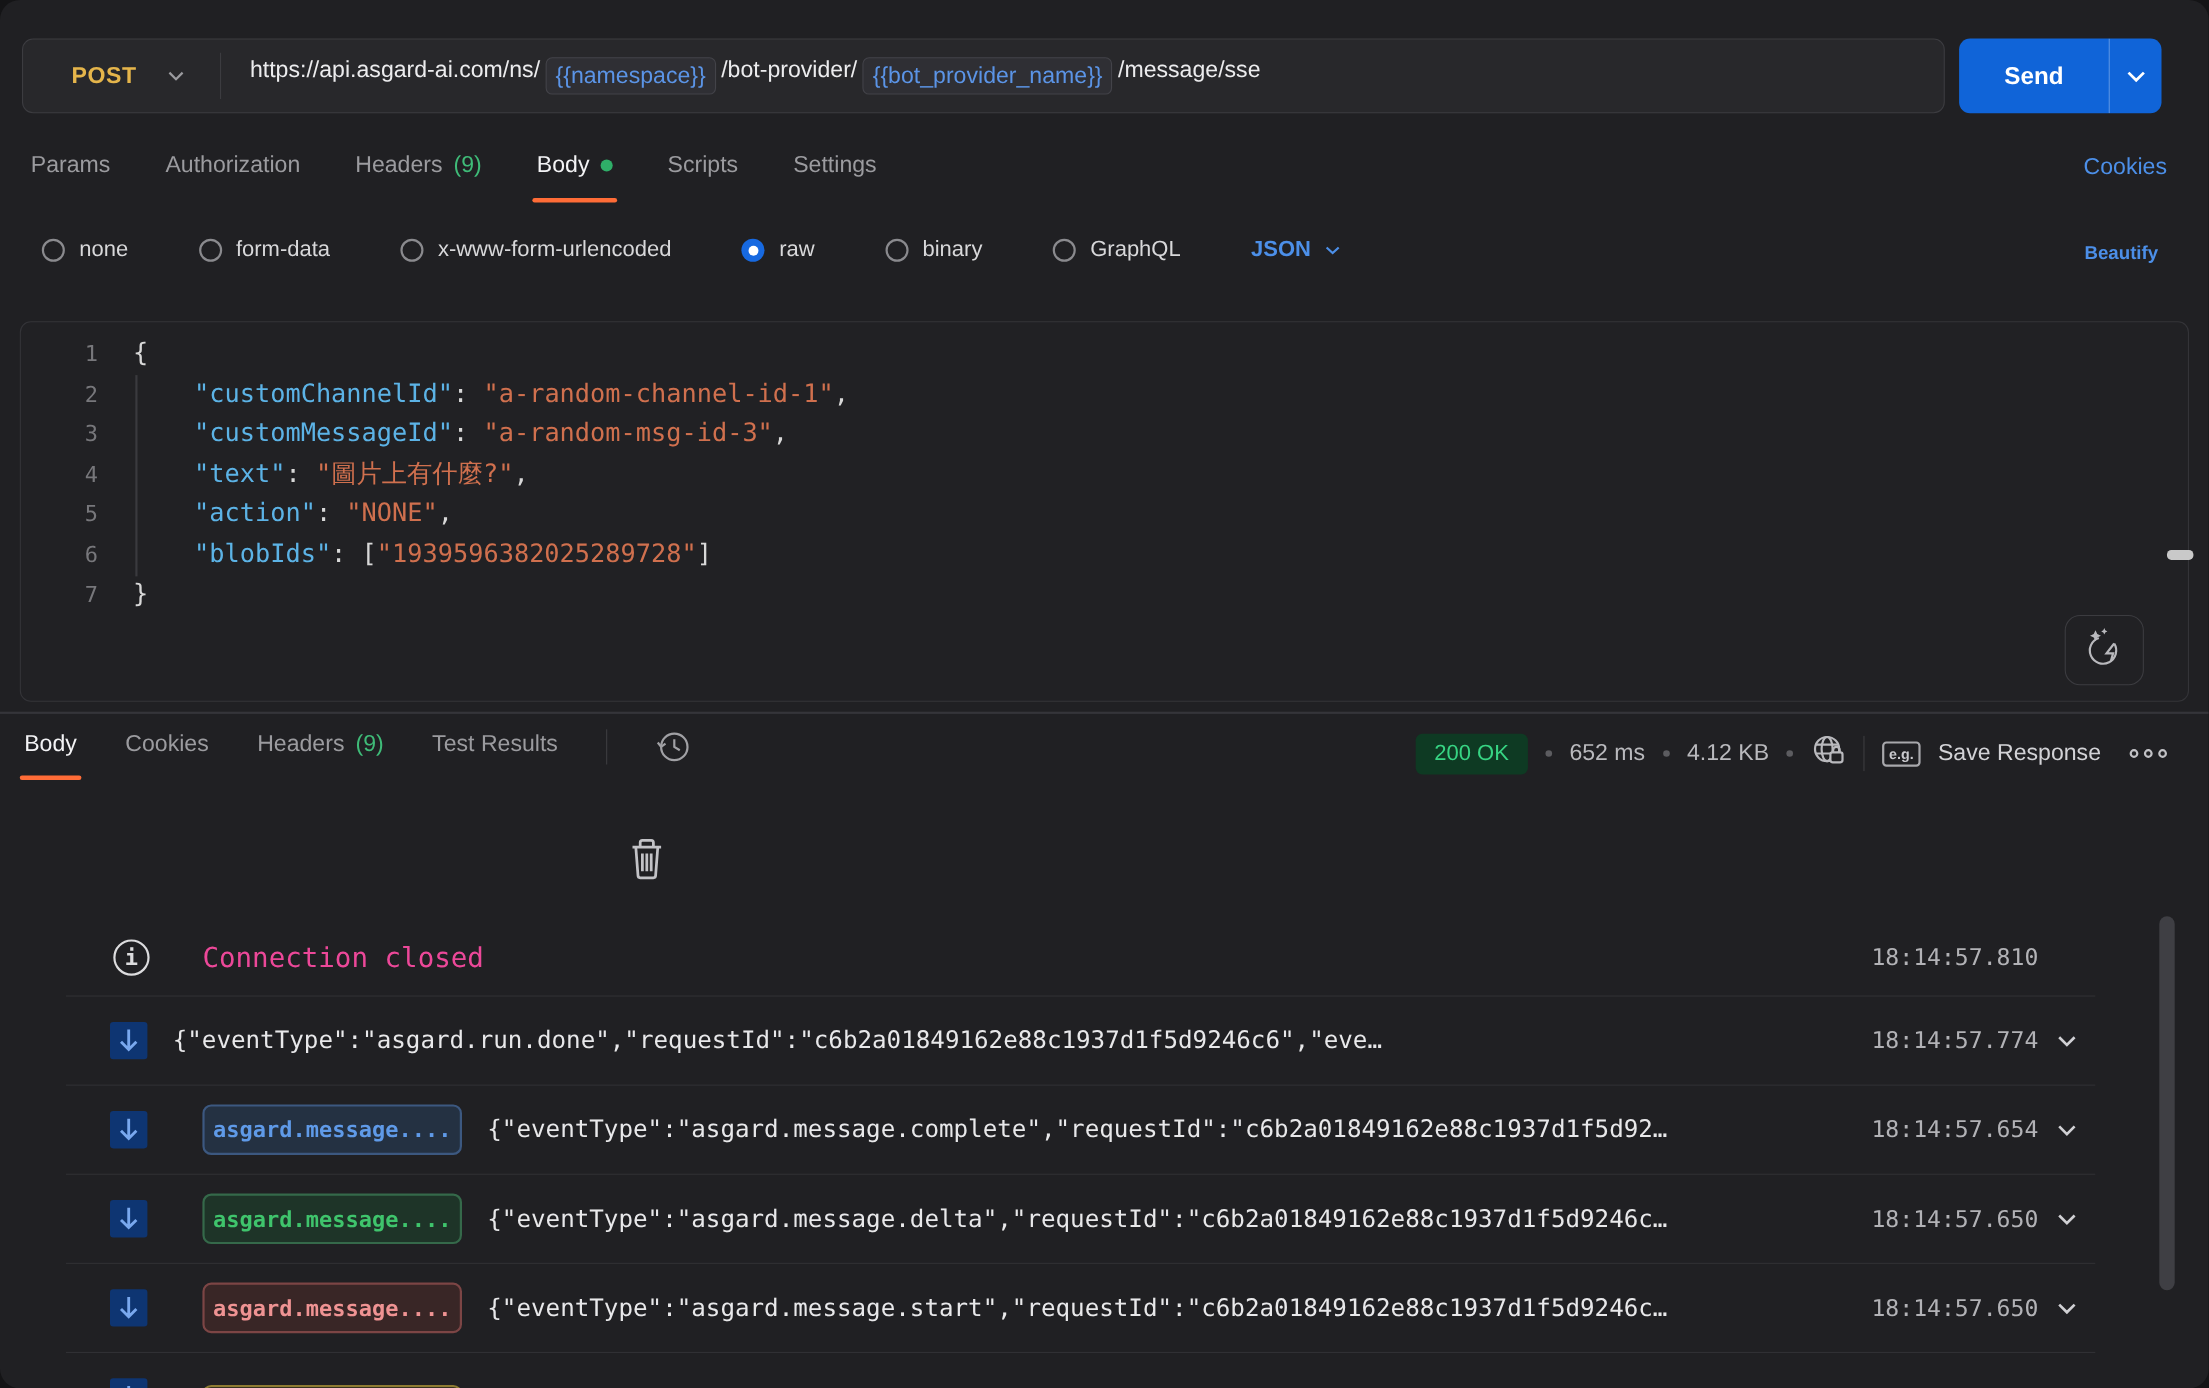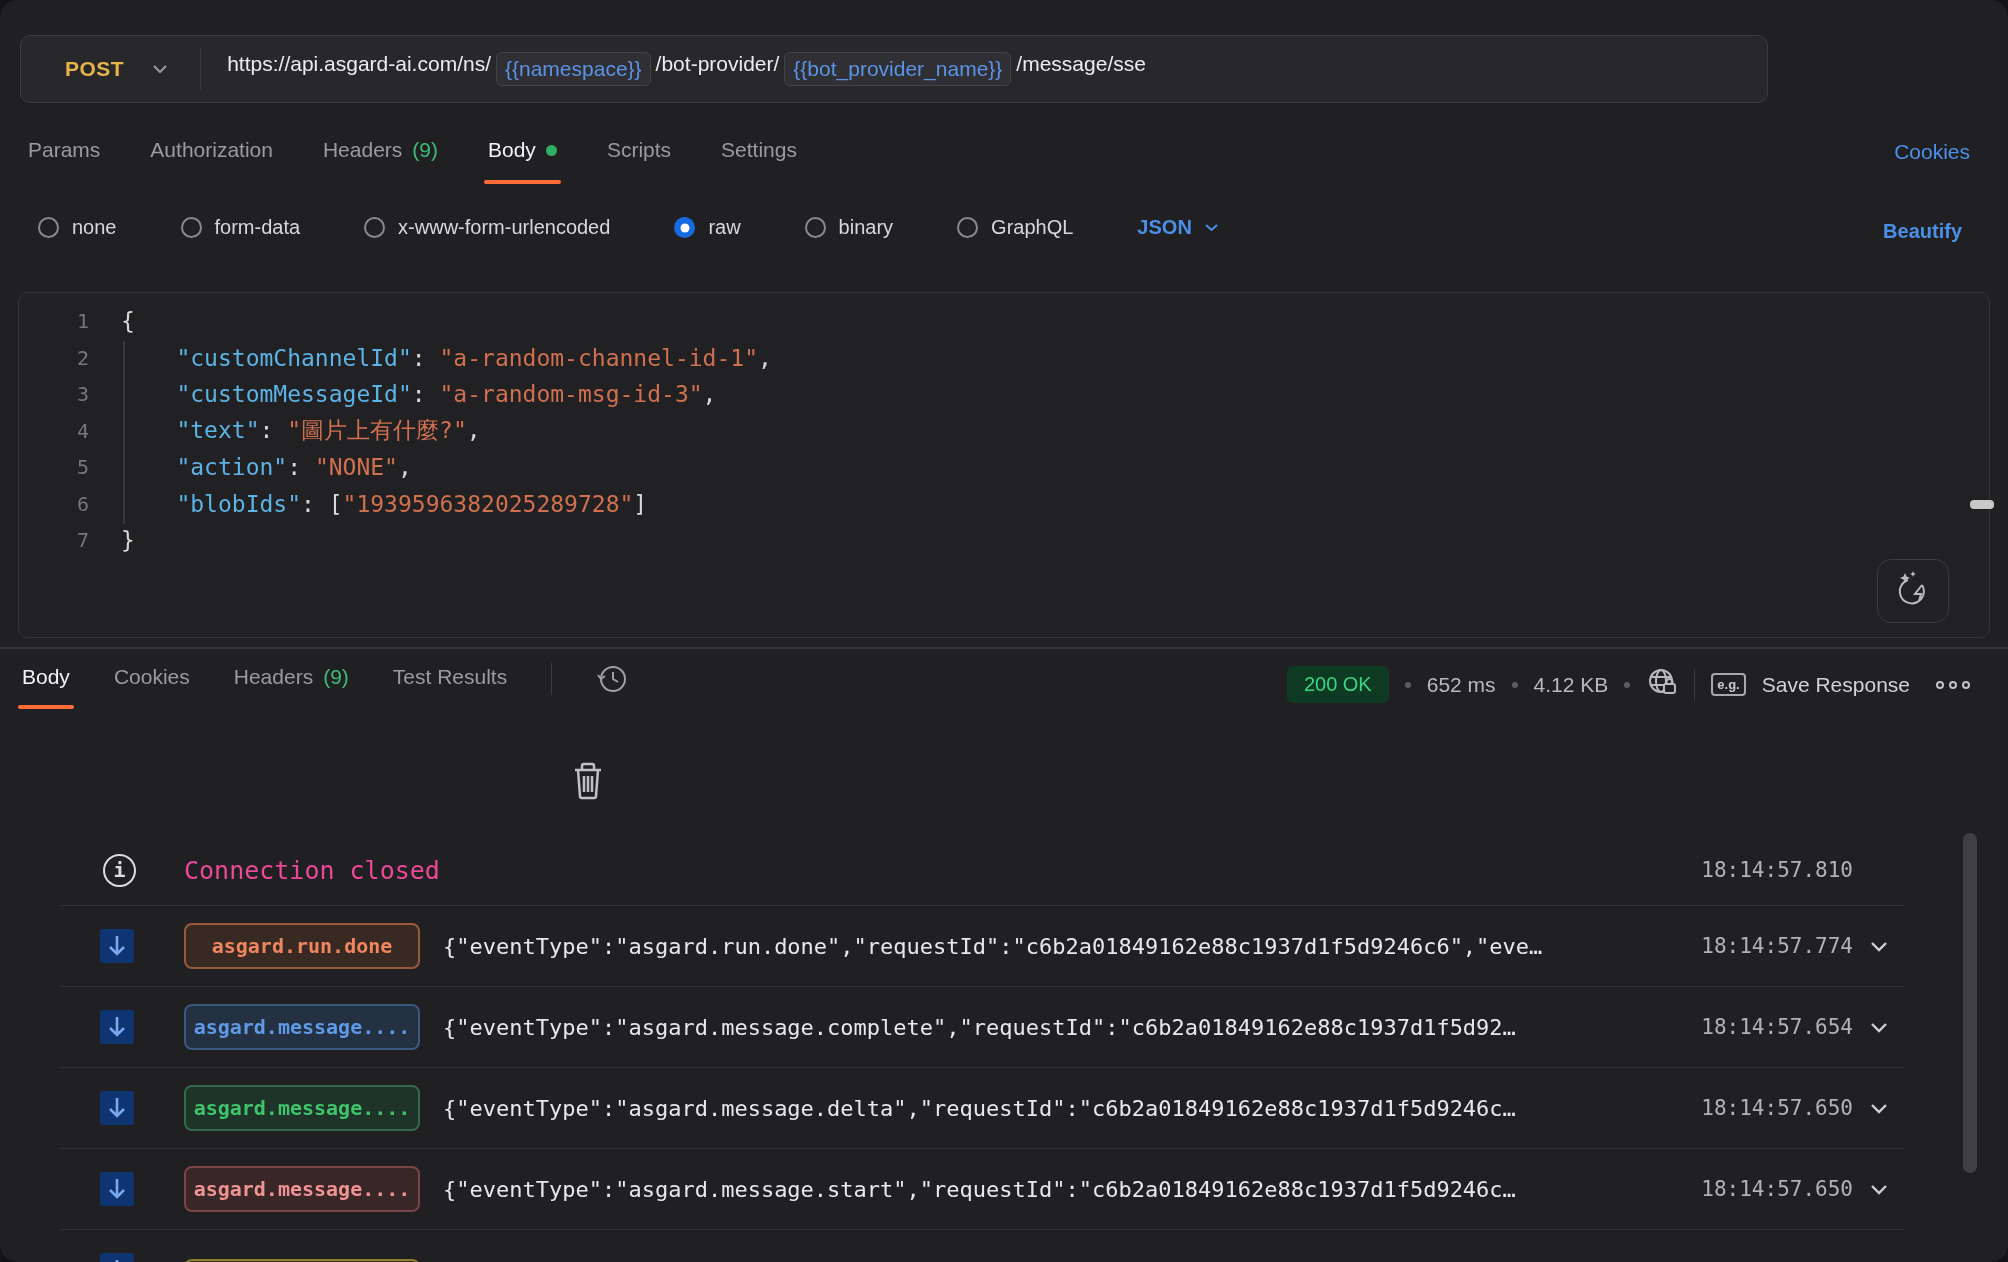--- a/index.html
+++ b/index.html
@@ -51,21 +51,21 @@
   
   .body-type-row { position:absolute; left:38px; top:216px; display:flex; align-items:flex-start; gap:64px; font-size:20px; color:#d8d8da; }
   .radio-opt { display:flex; align-items:center; gap:13px; cursor:pointer; }
   .radio-circle { width:21px; height:21px; border-radius:50%; border:2px solid #8a8a8e; position:relative; }
   .radio-opt.selected .radio-circle { border:none; background:#1769e0; }
   .radio-opt.selected .radio-circle::after {
     content:""; position:absolute; left:50%; top:50%; width:9px; height:9px;
     transform:translate(-50%,-50%); border-radius:50%; background:#fff;
   }
   .lang-select { display:flex; align-items:center; gap:12px; color:#4c8fe8; font-weight:600; cursor:pointer; }
-  .beautify-link { position:absolute; right:46px; top:220px; color:#4c8fe8; font-size:20px; font-weight:600; cursor:pointer; }
+  .beautify-link { position:absolute; right:46px; top:220px; color:#4c8fe8; font-size:17px; font-weight:600; cursor:pointer; }
 
   
   .editor {
     position:absolute; left:18px; top:292px; width:1972px; height:346px;
     border:1px solid #343438; border-radius:10px; background:#212124; overflow:hidden;
   }
   .editor-lines { position:relative; padding-top:10px; }
   .indent-guide { position:absolute; left:104px; top:48px; width:2px; height:183px; background:#3a3a3e; }
   .code-line { display:flex; align-items:center; height:36.5px; white-space:pre; }
   .gutter { width:70px; text-align:right; color:#77777b; font-size:20px; flex:none; }
@@ -152,20 +152,28 @@
       </span>
     </div>
     <div class="url-vdiv"></div>
     <div class="url-text" id="url-text">
         <span>https://api.asgard-ai.com/ns/</span>
         <span class="var-pill">{{namespace}}</span>
         <span>/bot-provider/</span>
         <span class="var-pill">{{bot_provider_name}}</span>
         <span>/message/sse</span>
       </div>
+  </div>
+  <div class="send-btn">
+    <div class="send-main">Send</div>
+    <div class="send-caret">
+      <svg width="18" height="11" viewBox="0 0 18 11">
+          <polyline points="2,2 9,9 16,2" fill="none" stroke="#ffffff" stroke-width="2.5"></polyline>
+        </svg>
+    </div>
   </div>
 
   <div class="req-tabs" id="req-tabs">
       <div class="tab">
         <span>Params</span>
       </div>
       <div class="tab">
         <span>Authorization</span>
       </div>
       <div class="tab">
@@ -311,23 +319,20 @@
         <span class="ev-message">Connection closed</span>
         <span class="ev-time">18:14:57.810</span>
         <span class="chev-spacer"></span>
       </div>
       <div class="ev-row event">
         <span class="arrow-icon">
           <svg width="20" height="24" viewBox="0 0 20 24" fill="none" stroke="#79a8ee" stroke-width="2.6">
             <path d="M10 2 v17 M3 13 l7 7 7-7"></path>
           </svg>
         </span>
-        <span class="badge-cell">
-          <span class="badge orange">asgard.run.done</span>
-        </span>
         <span class="ev-preview">{"eventType":"asgard.run.done","requestId":"c6b2a01849162e88c1937d1f5d9246c6","eve…</span>
         <span class="ev-time">18:14:57.774</span>
         <span class="chev-cell">
           <svg width="18" height="11" viewBox="0 0 18 11">
             <polyline points="2,2 9,9 16,2" fill="none" stroke="#d0d0d4" stroke-width="2.4"></polyline>
           </svg>
         </span>
       </div>
       <div class="ev-row event">
         <span class="arrow-icon">

